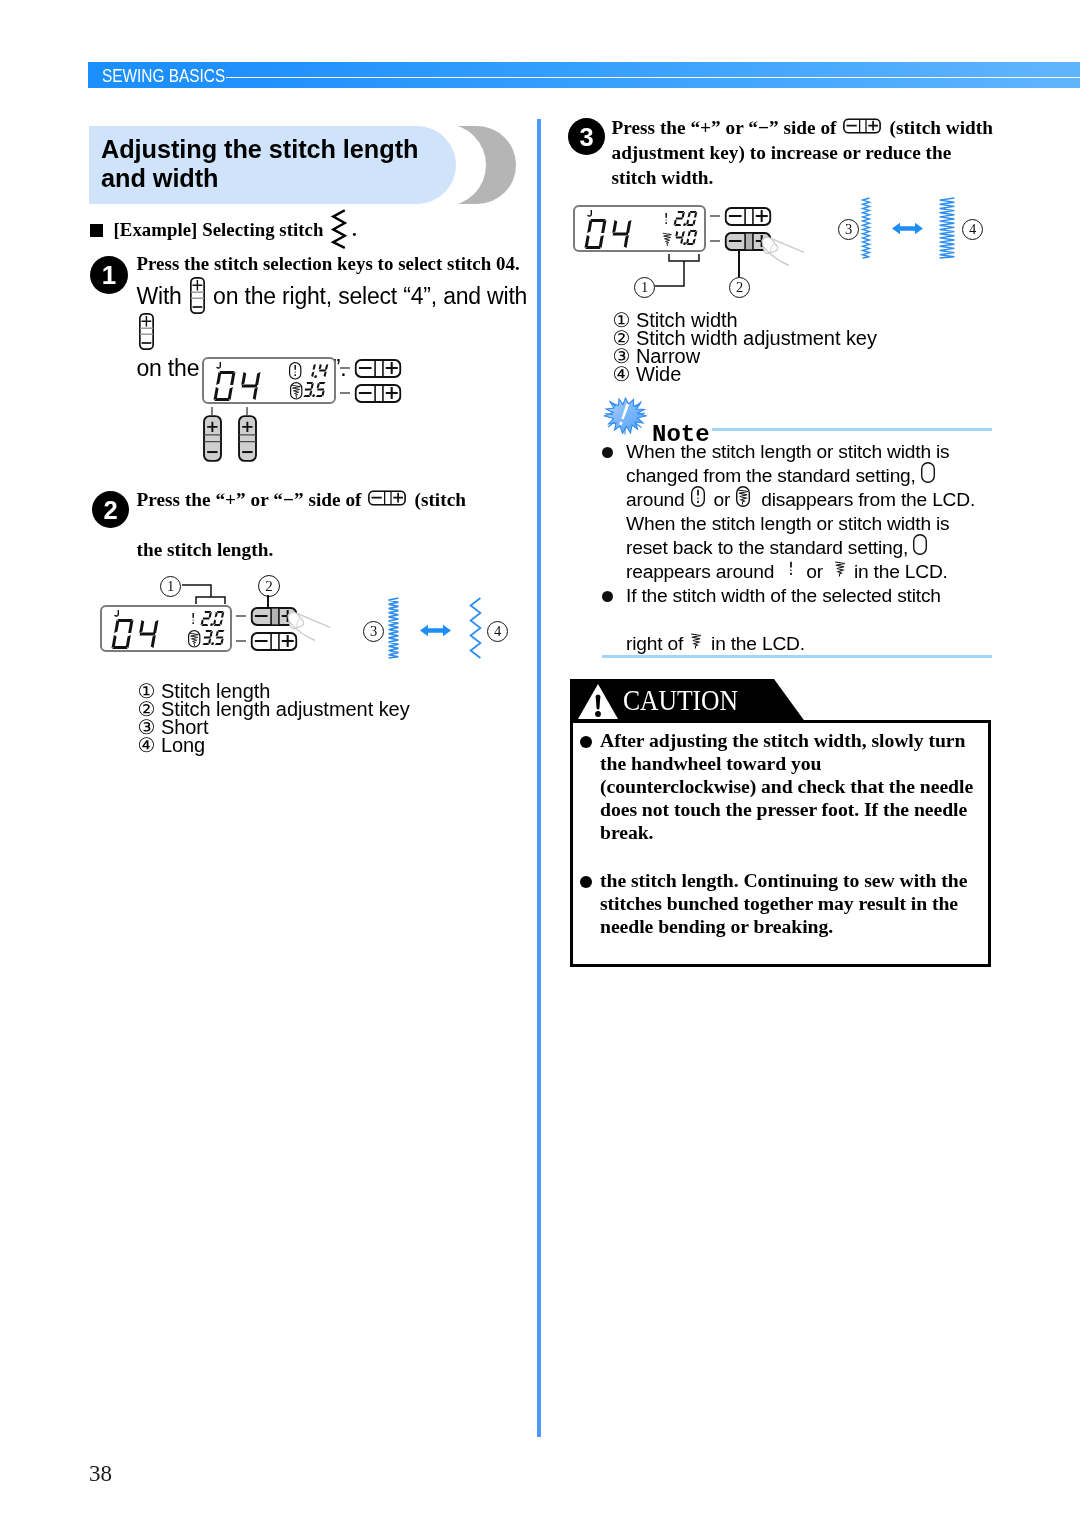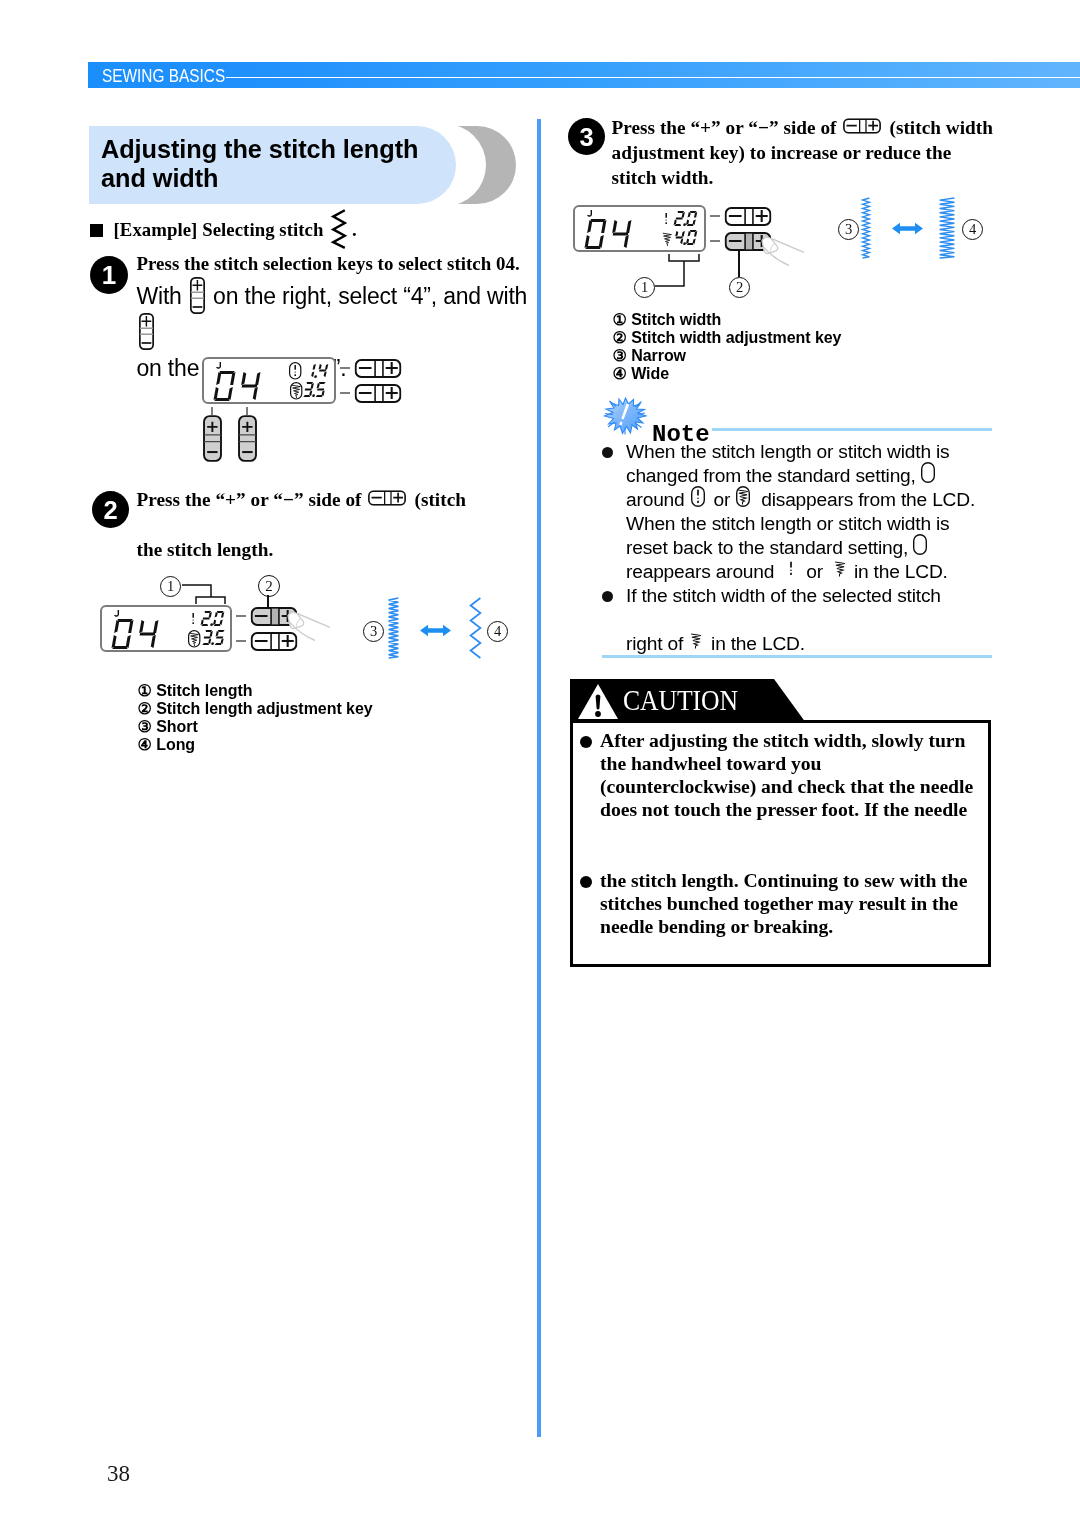--- a/index.html
+++ b/index.html
@@ -41,37 +41,37 @@
   .body-txt{position:absolute;font-family:"Liberation Sans",sans-serif;font-weight:400;
       font-size:23px;line-height:36px;letter-spacing:-0.2px;}
   .note-body{position:absolute;}
   .cau-body{position:absolute;}
   .cau-dot{position:absolute;left:0;top:7px;width:12px;height:12px;border-radius:50%;background:#000;}
   .cau-txt{position:absolute;left:20px;top:0;width:386px;font-family:"Liberation Serif",serif;
       font-weight:700;font-size:19.7px;line-height:23px;letter-spacing:-0.05px;}
   .nb-dot{position:absolute;left:0;top:7px;width:11px;height:11px;border-radius:50%;background:#111;}
   .nb-txt{position:absolute;left:24px;top:0;width:400px;font-family:"Liberation Sans",sans-serif;
       font-weight:400;font-size:19.2px;line-height:24px;letter-spacing:-0.2px;white-space:nowrap;}
-  .cap-list{position:absolute;font-family:"Liberation Sans",sans-serif;font-weight:700;
-      font-size:16px;line-height:18px;letter-spacing:-0.05px;}
+  .cap-list{position:absolute;font-family:"Liberation Sans",sans-serif;font-weight:400;
+      font-size:20px;line-height:18px;letter-spacing:-0.05px;}
 
   
   .ico{position:absolute;}
   svg{display:block;overflow:visible;}
   .lcd{position:absolute;}
   .lcd-box{position:absolute;left:0;top:0;border:2px solid #7b7b7b;border-radius:6px;
       background:#fff;box-sizing:border-box;}
   .leader{position:absolute;background:#7d7d7d;}
   .callout-circ{position:absolute;border:1.4px solid #111;border-radius:50%;
       font-family:"Liberation Serif",serif;text-align:center;color:#111;background:#fff;
       transform:translateZ(0);}
 
   
   .pageno{position:absolute;left:89px;top:1461px;font-family:"Liberation Serif",serif;
-       font-size:23px;color:#1a1a1a;margin-left:18px;}
+       font-size:23px;color:#1a1a1a;}
 </style>
 </head>
 <body>
 
 <div class="page">
 
   <div class="hdr"></div>
   <div class="hdr-label">SEWING BASICS</div>
   <div class="hdr-rule"></div>
 
@@ -588,20 +588,21 @@
               font-size:30px;line-height:20px;color:#fff;letter-spacing:-0.1px;
               transform:scaleX(0.855);transform-origin:left top;">CAUTION</div>
 
   <div class="cau-body" style="left:580px;top:729px;">
     <span class="cau-dot"></span>
     <div class="cau-txt">
       <div>After adjusting the stitch width, slowly turn</div>
       <div>the handwheel toward you</div>
       <div>(counterclockwise) and check that the needle</div>
       <div>does not touch the presser foot. If the needle</div>
+      <div>break.</div>
     </div>
   </div>
   <div class="cau-body" style="left:580px;top:869px;">
     <span class="cau-dot"></span>
     <div class="cau-txt">
       <div>the stitch length. Continuing to sew with the</div>
       <div>stitches bunched together may result in the</div>
       <div>needle bending or breaking.</div>
     </div>
   </div>

